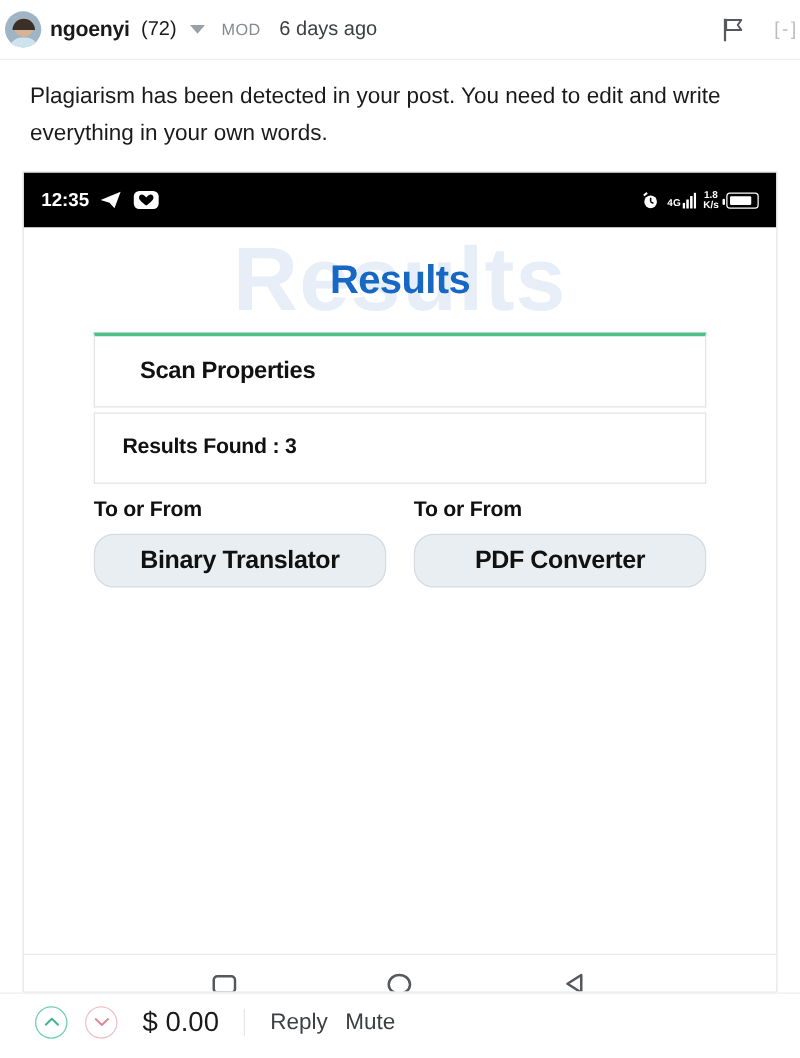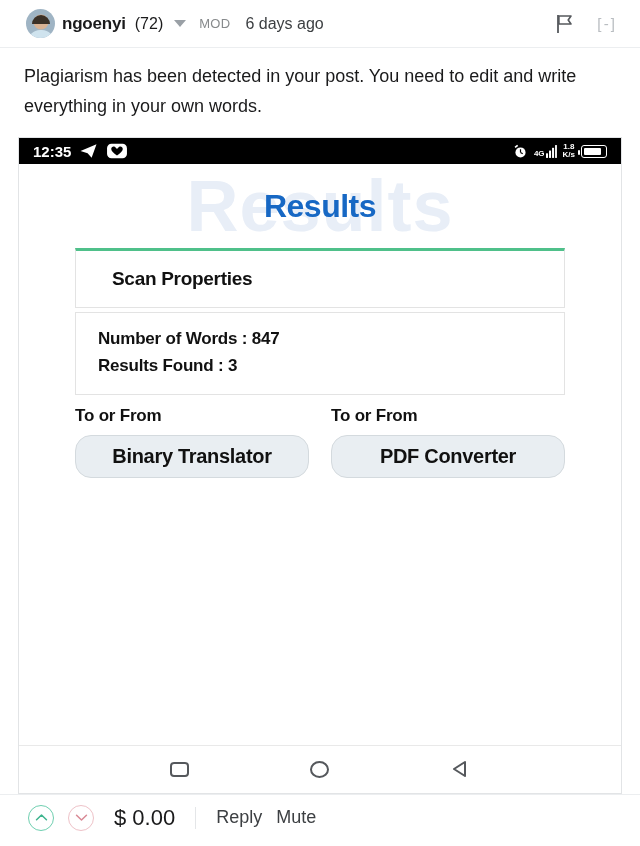--- a/index.html
+++ b/index.html
@@ -6,21 +6,21 @@
   html, body {
     width: 640px; height: 846px;
     background: #ffffff;
     font-family: "Liberation Sans", sans-serif;
     overflow: hidden;
   }
 
   
   .comment-header {
     display: flex; align-items: center;
-    height: 48px; padding: 0 26px;
+    height: 48px; padding: 0 4px;
     border-bottom: 1px solid #eceef0;
     background: #fff;
     gap: 7px;
   }
   .avatar {
     width: 29px; height: 29px; border-radius: 50%;
     flex: 0 0 29px; overflow: hidden;
     background: #9fb4c4; position: relative;
   }
   .avatar .face {
@@ -76,21 +76,21 @@
     padding: 14px 24px 16px 24px;
     font-size: 18px; line-height: 1.65; color: #1a1a1b;
   }
 
   
   .phone-shot {
     margin: 0 18px; border: 1px solid #e2e4e6;
     background: #fff; height: 657px; position: relative; overflow: hidden;
   }
   .status-bar {
-    background: #000; color: #fff; height: 26px;
+    background: #000; color: #fff; height: 44px;
     display: flex; align-items: center; padding: 0 14px;
     font-size: 15px; font-weight: bold;
   }
   .sb-left { display: flex; align-items: center; gap: 8px; }
   .sb-right { margin-left: auto; display: flex; align-items: center; gap: 6px; }
   .sb-net { font-size: 8px; line-height: 1.0; text-align: center; font-weight: bold; }
   .battery {
     width: 26px; height: 13px; border: 1.5px solid #fff; border-radius: 3px;
     position: relative; display: flex; align-items: center;
   }
@@ -277,21 +277,20 @@
       <div class="title-main">Results</div>
     </div>
 
     <div class="panel-wrap">
 
       <div class="card green-top">
         <div class="card-title">Scan Properties</div>
       </div>
 
       <div class="card card-stats" style="margin-top:4px;">
-        <div class="stat-line">Number of Words : 847</div>
         <div class="stat-line">Results Found : 3</div>
       </div>
 
       <div class="tofrom-row">
         <div class="tofrom-col">
           <div class="tofrom-label">To or From</div>
           <div class="tool-btn">Binary Translator</div>
         </div>
         <div class="tofrom-col">
           <div class="tofrom-label">To or From</div>

